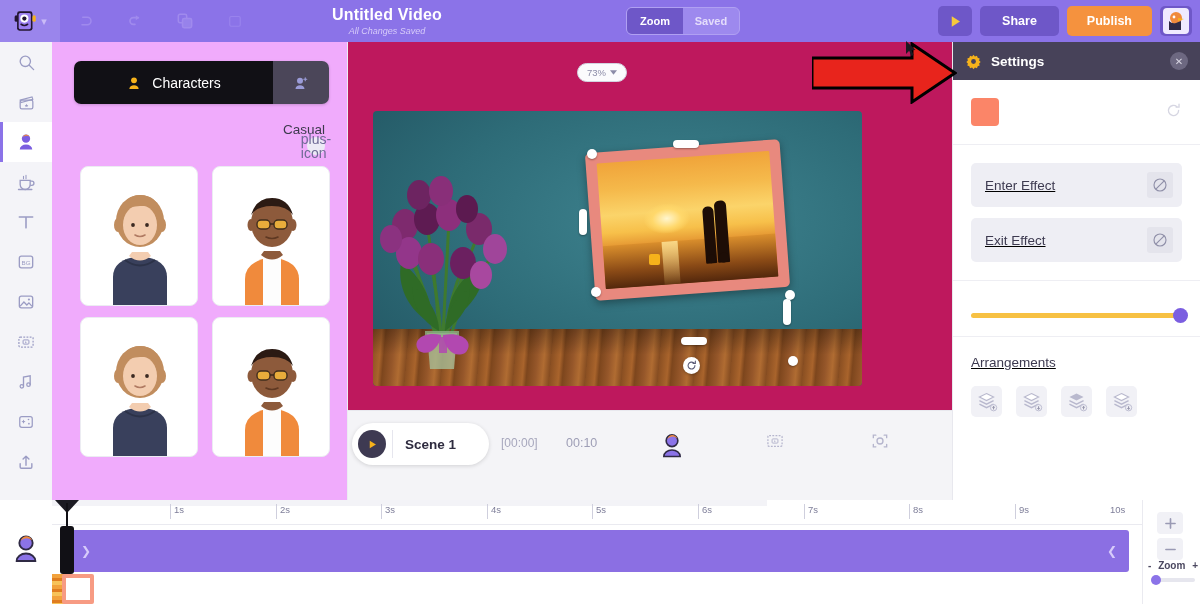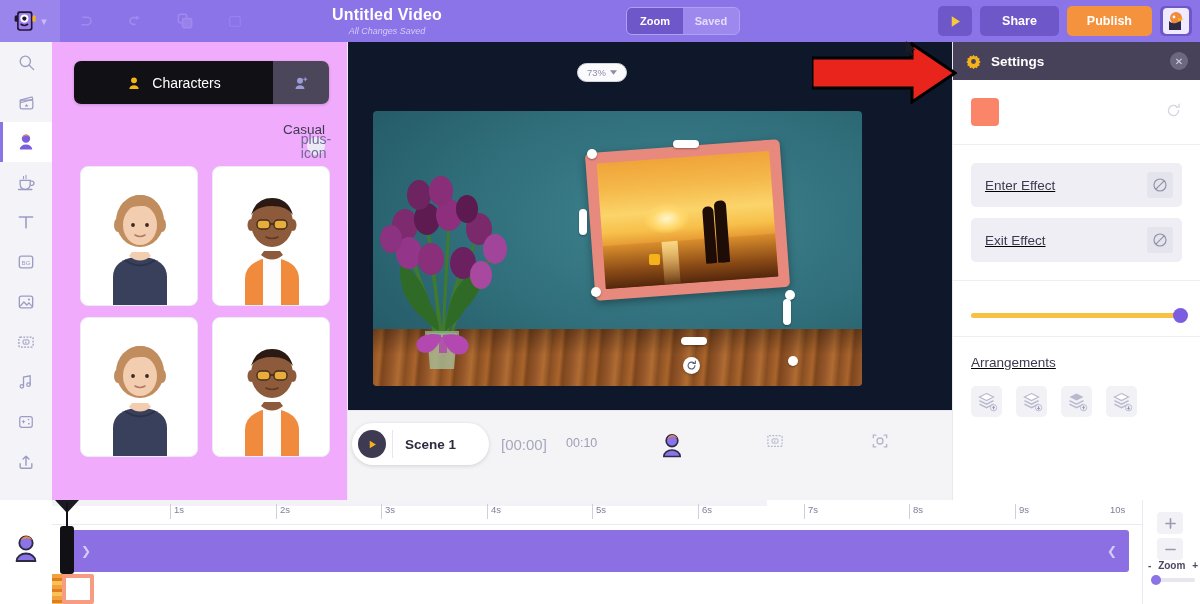--- a/index.html
+++ b/index.html
@@ -117,21 +117,21 @@
     position: absolute; left: 348px; top: 222px; width: 16px; height: 86px;
     background: #ffffff; border-radius: 0 0 0 0;
     border-top-right-radius: 9px; border-bottom-right-radius: 9px;
     display: flex; align-items: center; justify-content: center;
     color: #8b8bb4; font-size: 11px; box-shadow: 2px 0 4px rgba(0,0,0,.06);
   }
 
   
   .stage {
     position: absolute; left: 348px; top: 42px; width: 604px; height: 458px;
-    background: #0f172a;
+    background: #be185d;
   }
   .zoom-pill {
     position: absolute; left: 229px; top: 21px; width: 50px; height: 19px;
     border: 1px solid #d3d3e0; border-radius: 10px; background: #fbfbfd;
     display: flex; align-items: center; justify-content: center; gap: 4px;
     font-size: 9.5px; color: #8c8ca8;
   }
   .canvas {
     position: absolute; left: 25px; top: 69px; width: 489px; height: 275px;
     border-radius: 4px; overflow: hidden;
@@ -215,21 +215,21 @@
     position: absolute; left: 4px; top: 12px; width: 137px; height: 42px;
     background: #ffffff; border-radius: 21px; display: flex; align-items: center;
     box-shadow: 0 1px 4px rgba(0,0,0,.14);
   }
   .scene-play {
     width: 28px; height: 28px; border-radius: 50%; background: #3e3a52; margin-left: 6px;
     display: flex; align-items: center; justify-content: center;
   }
   .scene-divider { width: 1px; height: 28px; background: #e6e6ee; margin-left: 6px; }
   .scene-label { font-size: 13.5px; font-weight: bold; color: #2e2b3f; margin-left: 12px; }
-  .time-a { position: absolute; left: 153px; top: 25px; font-size: 15px; color: #a7a7bd; }
+  .time-a { position: absolute; left: 153px; top: 25px; font-size: 12px; color: #a7a7bd; }
   .time-b { position: absolute; left: 218px; top: 25px; font-size: 12.5px; color: #9e9eb6; }
   .strip-icon { position: absolute; top: 20px; display: flex; align-items: center; justify-content: center; color: #b5b5cd; }
 
   
   .settings {
     position: absolute; left: 952px; top: 42px; width: 248px; height: 458px;
     background: #ffffff; border-left: 1px solid #e8e8ee;
   }
   .settings-head {
     height: 38px; background: #474259; display: flex; align-items: center; padding: 0 12px;

